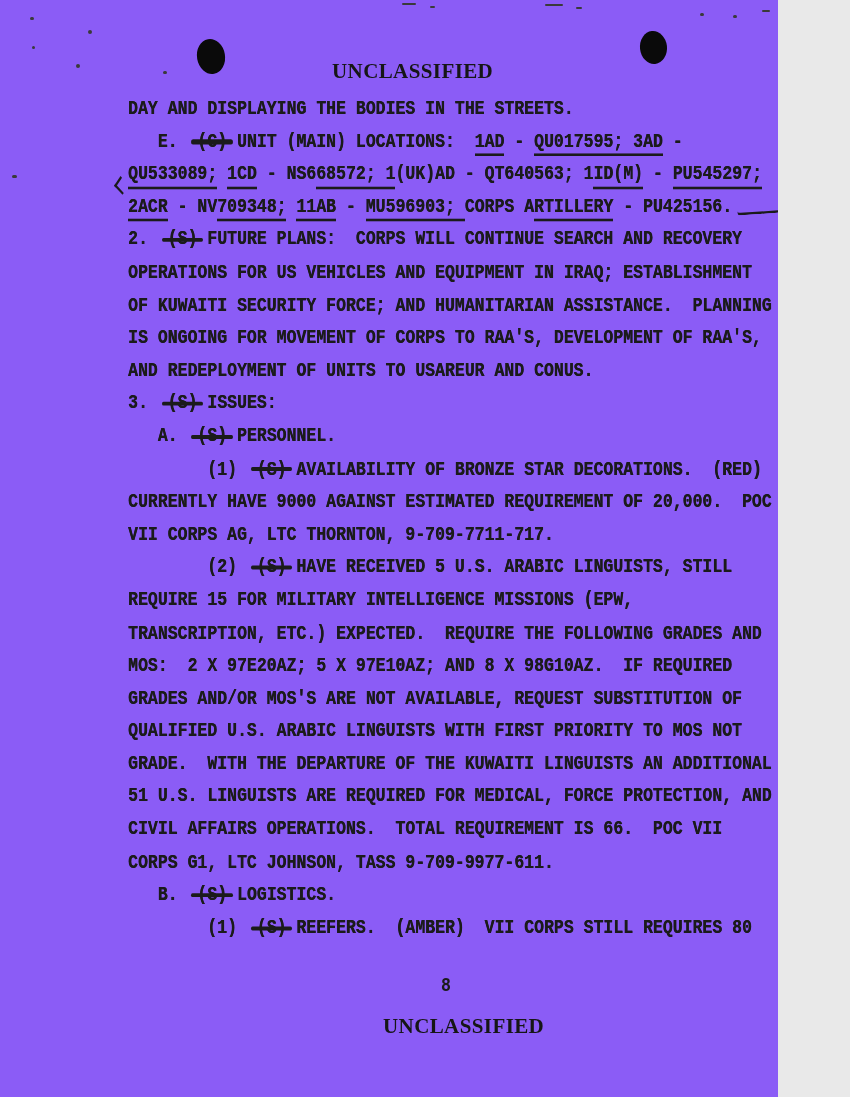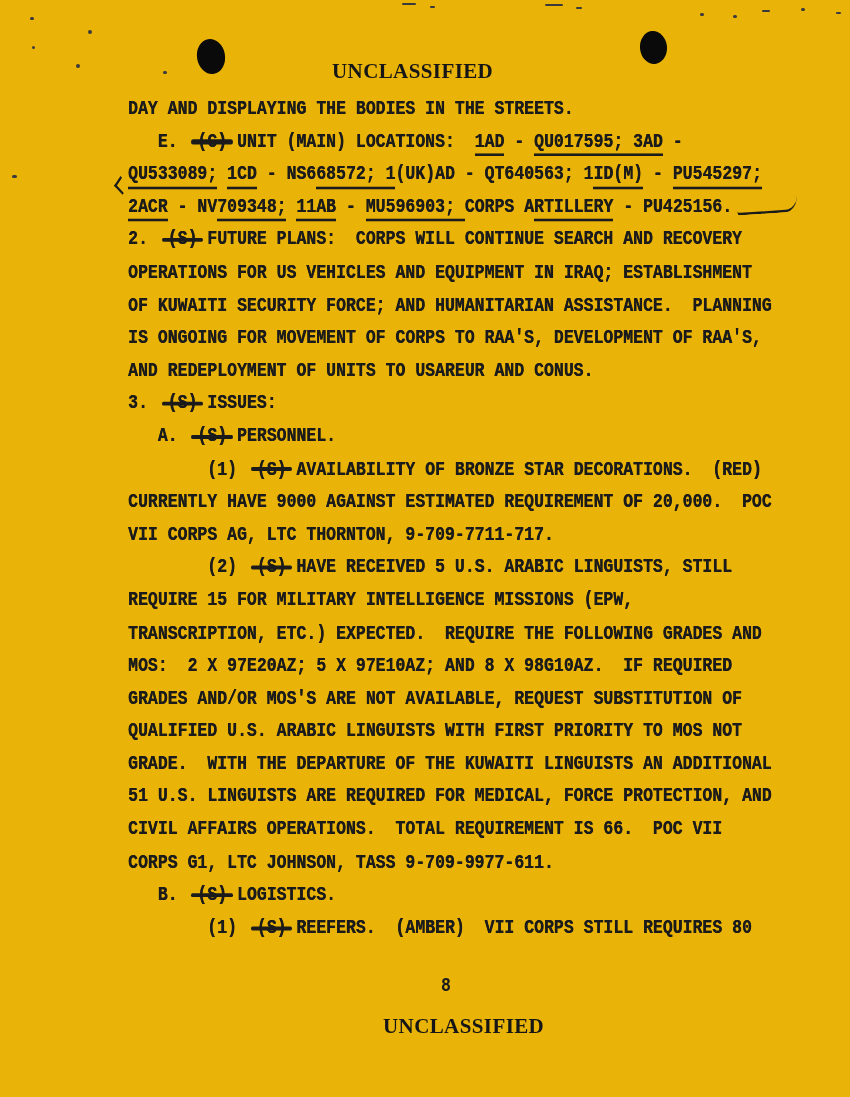--- a/index.html
+++ b/index.html
@@ -1,17 +1,17 @@
 <!DOCTYPE html>
 <html><head>
 <meta charset="utf-8">
 <style>
   html,body{margin:0;padding:0;}
   body{width:850px;height:1097px;background:#e9e9e9;}
-  .page{position:relative;width:850px;height:1097px;background:#eab308;overflow:hidden;}
+  .page{position:relative;width:778px;height:1097px;background:#8b5cf6;overflow:hidden;}
 
   
   .content{position:absolute;left:128px;top:92px;transform:scaleY(1.28);transform-origin:0 0;}
   .doc-line{
     white-space:pre;
     font-family:"Liberation Mono",monospace;
     font-weight:700;
     font-size:16.5px;
     line-height:25.6px;
     color:#1b1b1b;

